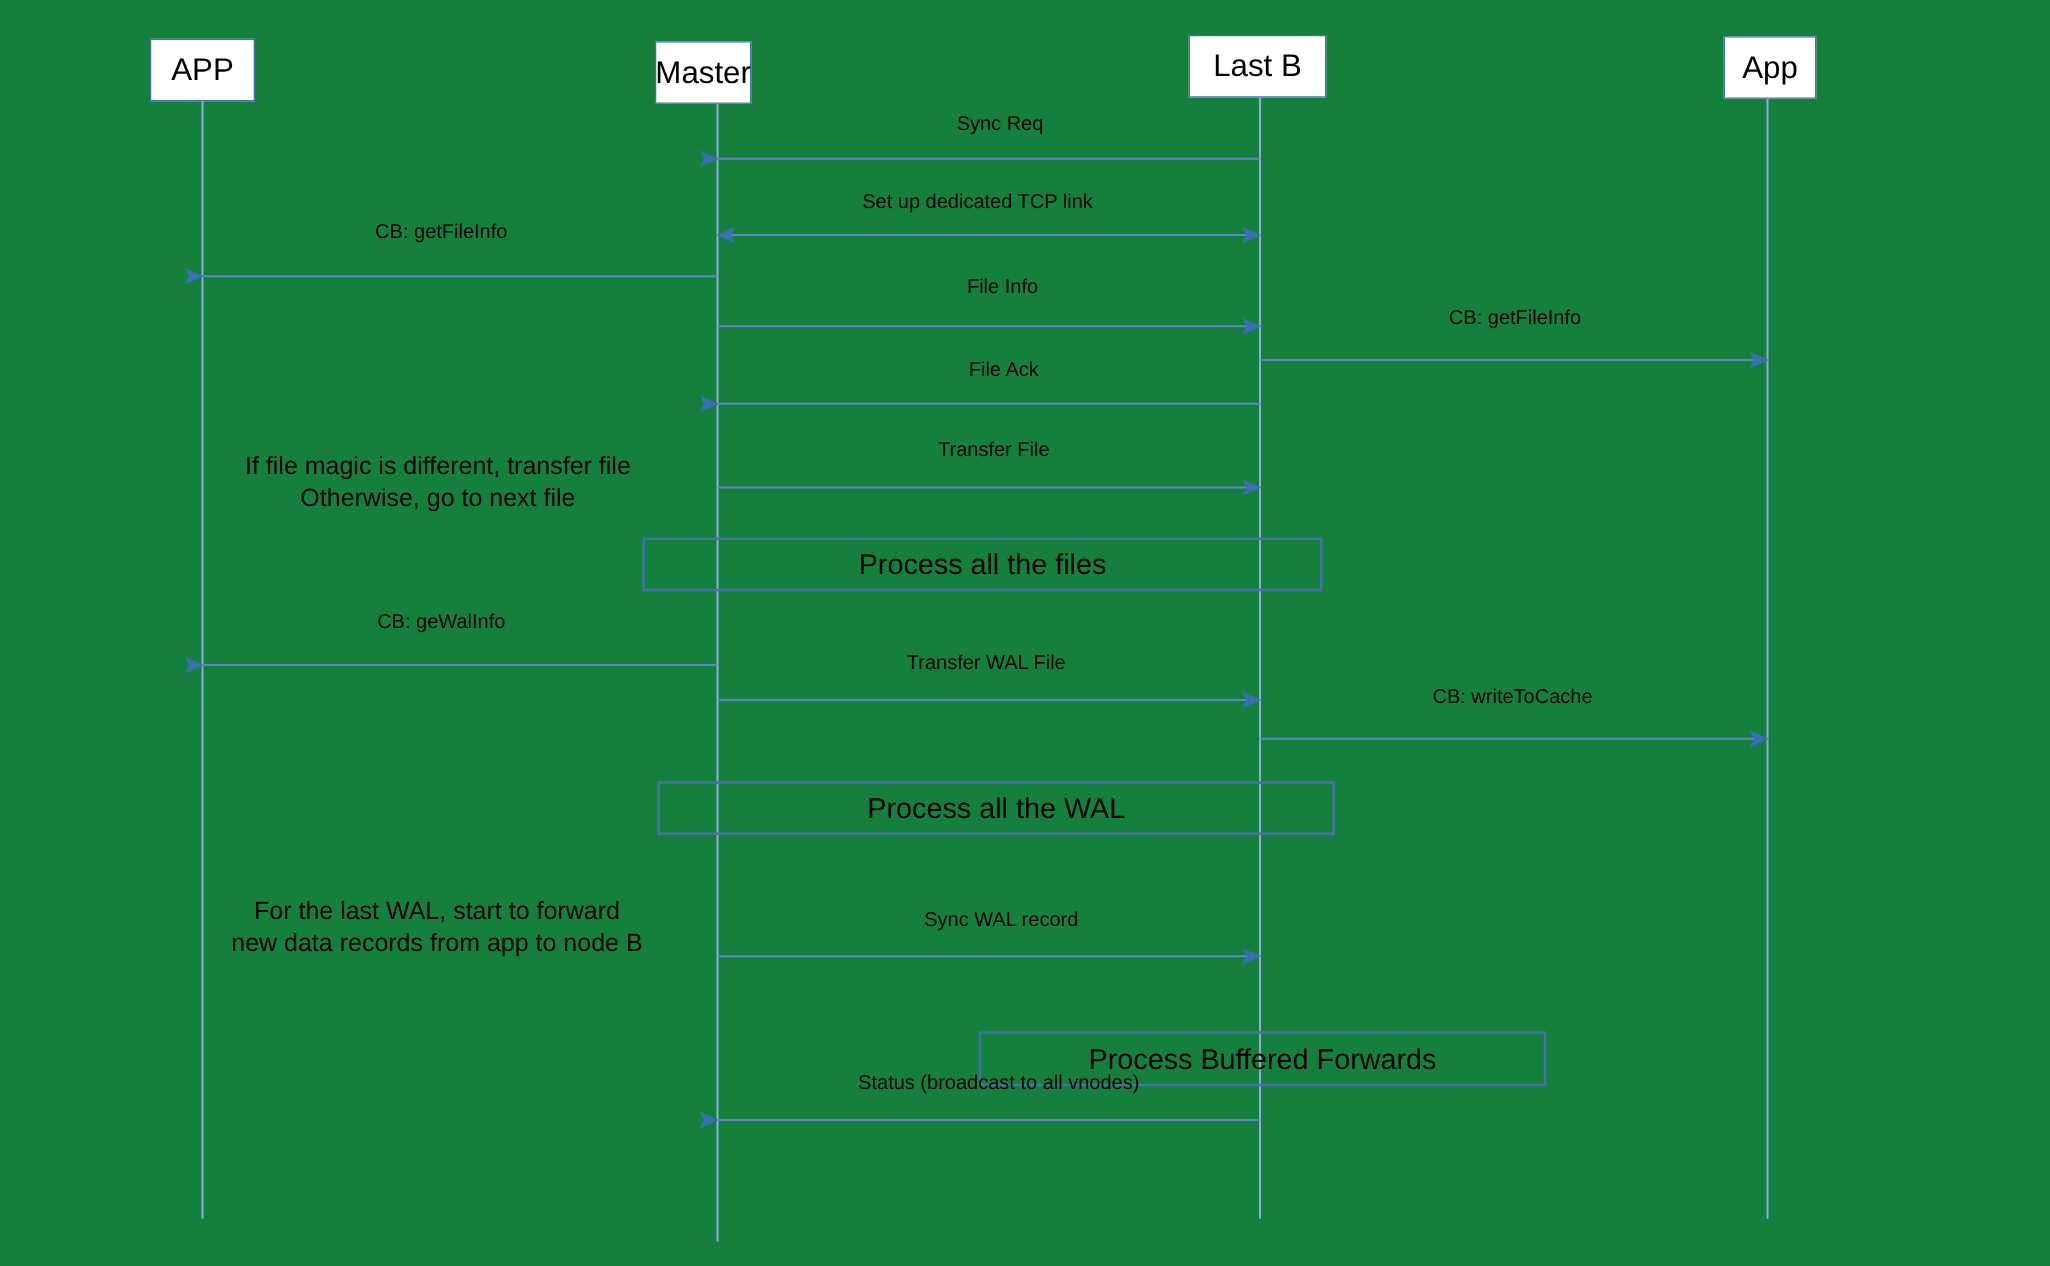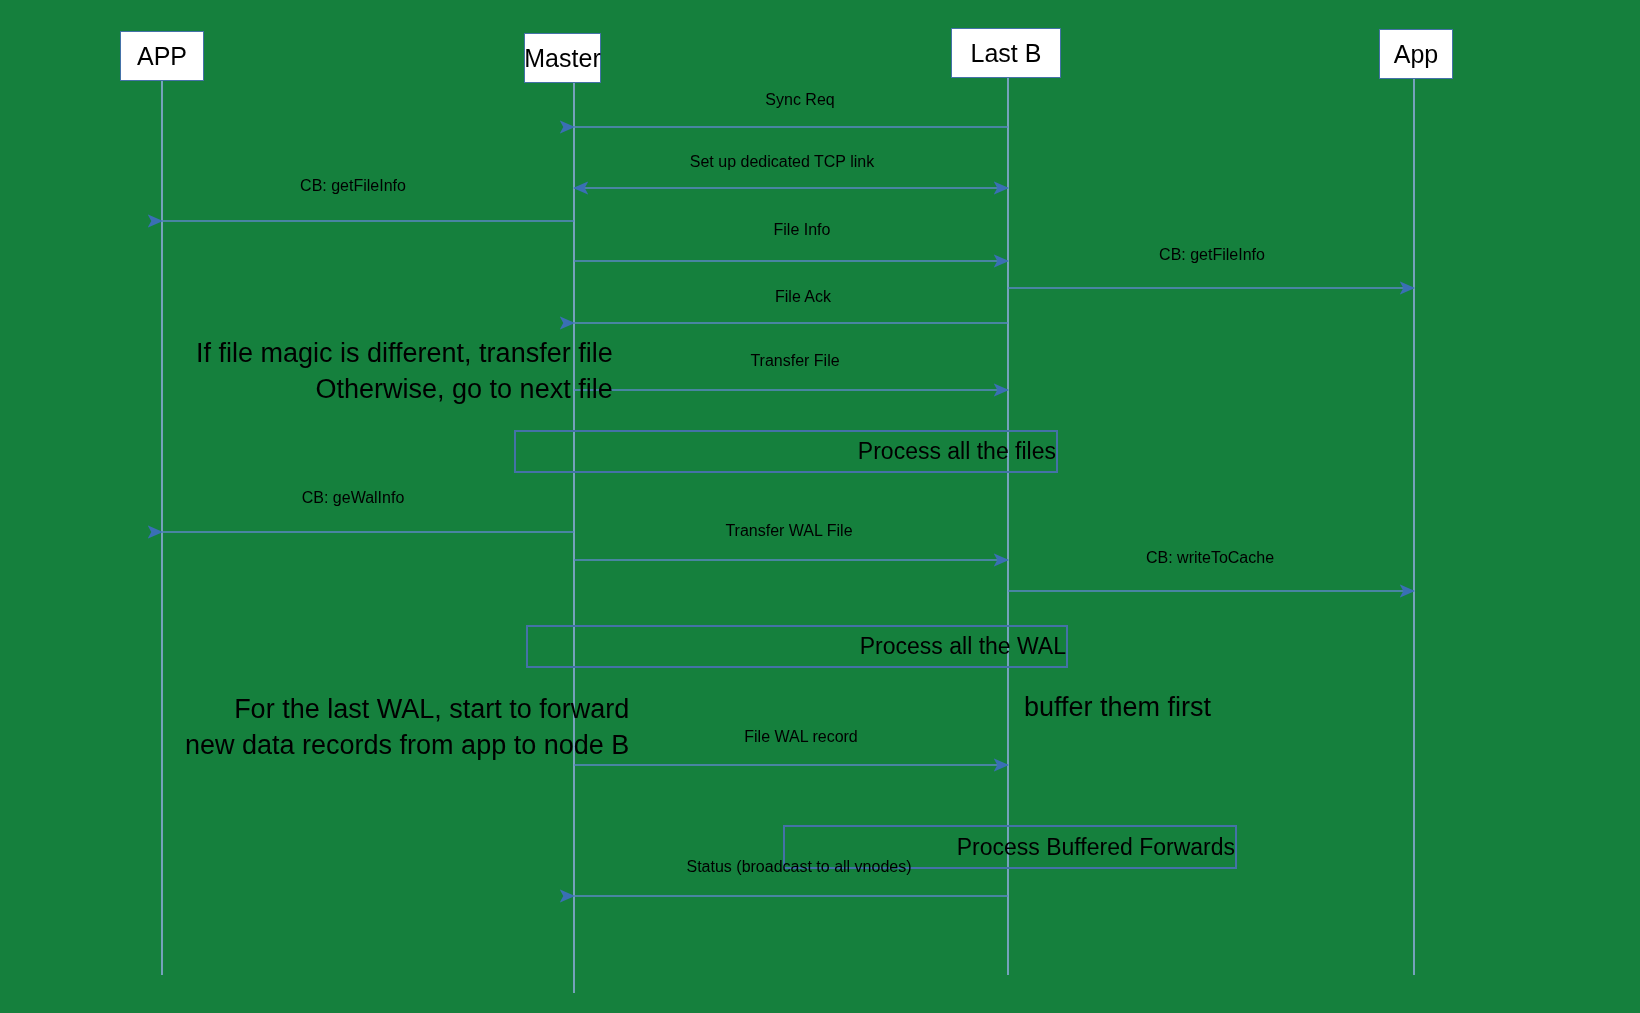--- a/index.html
+++ b/index.html
@@ -47,35 +47,36 @@
     font-size: 16px;
     line-height: 1.06;
     color: #000000;
     white-space: nowrap;
     text-align: left;
     transform: translateX(-50%);
     z-index: 6;
   }
   .note {
     position: absolute;
-    font-size: 27px;
+    font-size: 20px;
     line-height: 1.32;
     color: #000000;
     white-space: pre;
-    text-align: right;
+    text-align: center;
     z-index: 6;
+    margin-top: 24px;
   }
   .proc-box {
     position: absolute;
     box-sizing: border-box;
     border: 2.4px solid #4472a8;
     background: transparent;
     display: flex;
     align-items: center;
-    justify-content: flex-end;
+    justify-content: center;
     z-index: 4;
   }
   .proc-label {
     font-size: 23px;
     line-height: 1;
     color: #000000;
     white-space: nowrap;
   }
 </style>
 </head>
@@ -132,33 +133,33 @@
       <div class="msg-label" style="left: 800px; top: 92px;">Sync Req</div>
       <div class="msg-label" style="left: 782px; top: 154px;">Set up dedicated TCP link</div>
       <div class="msg-label" style="left: 353px; top: 178px;">CB: getFileInfo</div>
       <div class="msg-label" style="left: 802px; top: 222px;">File Info</div>
       <div class="msg-label" style="left: 1212px; top: 247px;">CB: getFileInfo</div>
       <div class="msg-label" style="left: 803px; top: 289px;">File Ack</div>
       <div class="msg-label" style="left: 795px; top: 353px;">Transfer File</div>
       <div class="msg-label" style="left: 353px; top: 490px;">CB: geWalInfo</div>
       <div class="msg-label" style="left: 789px; top: 523px;">Transfer WAL File</div>
       <div class="msg-label" style="left: 1210px; top: 550px;">CB: writeToCache</div>
-      <div class="msg-label" style="left: 801px; top: 729px;">File WAL record</div>
+      <div class="msg-label" style="left: 801px; top: 729px;">Sync WAL record</div>
       <div class="msg-label" style="left: 799px; top: 859px;">Status (broadcast to all vnodes)</div>
     </div>
   <div id="proc-boxes">
       <div class="proc-box" style="left: 514px; top: 430px; width: 544px; height: 43px;">
         <span class="proc-label">Process all the files</span>
       </div>
       <div class="proc-box" style="left: 526px; top: 625px; width: 542px; height: 43px;">
         <span class="proc-label">Process all the WAL</span>
       </div>
       <div class="proc-box" style="left: 783px; top: 825px; width: 454px; height: 44px;">
         <span class="proc-label">Process Buffered Forwards</span>
       </div>
     </div>
   <div id="notes">
       <div class="note" style="left: 196px; top: 336px;"><div>If file magic is different, transfer file</div><div>Otherwise, go to next file</div></div>
       <div class="note" style="left: 185px; top: 692px;"><div>For the last WAL, start to forward</div><div>new data records from app to node B</div></div>
-      <div class="note" style="left: 1024px; top: 690px;"><div>buffer them first</div></div>
+      <div class="note" style="left: 1024px; top: 690px;"></div>
     </div>
 
 </div>
 
 </body></html>

